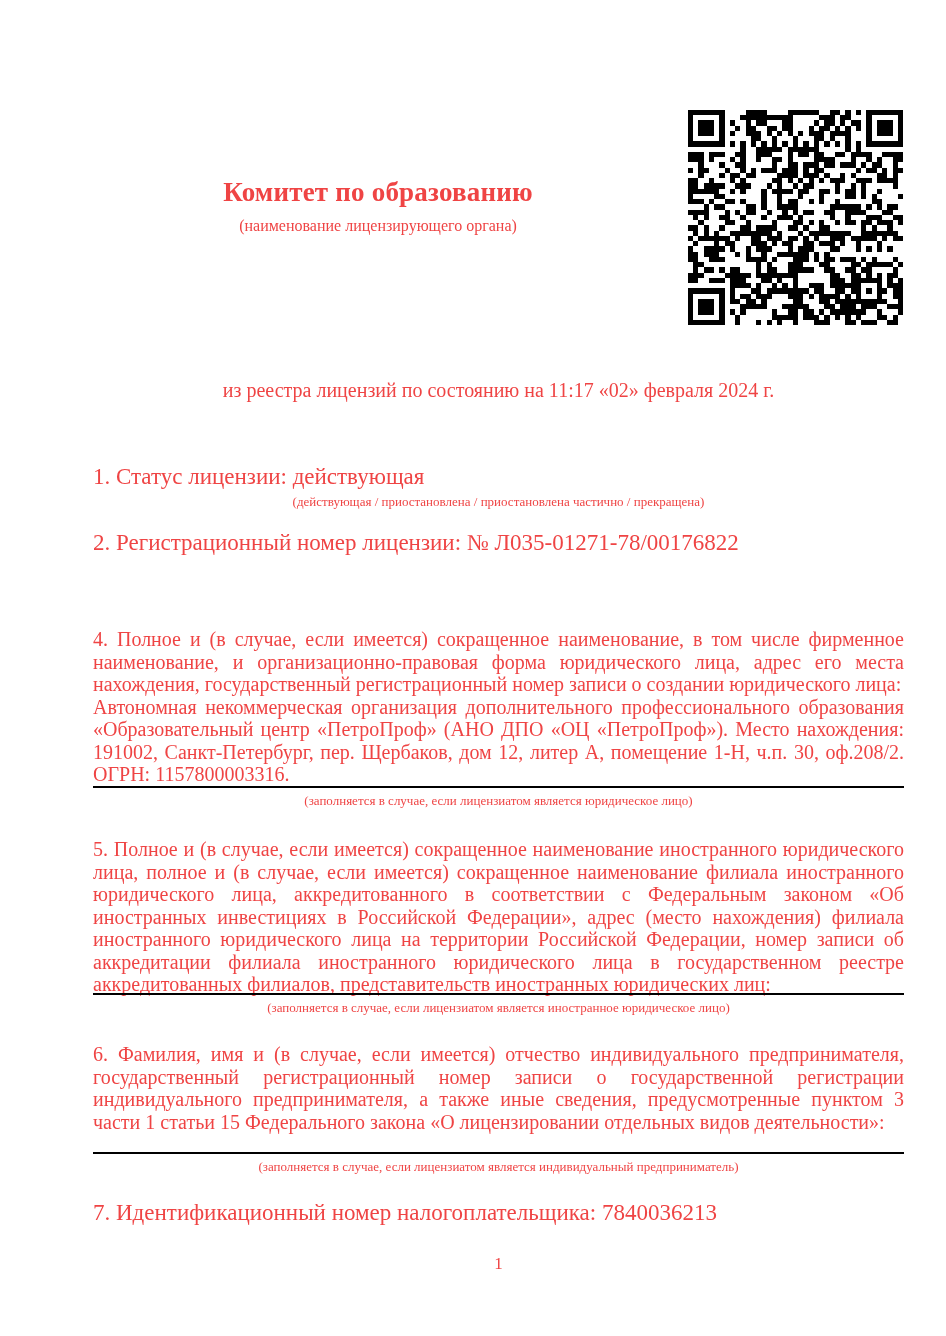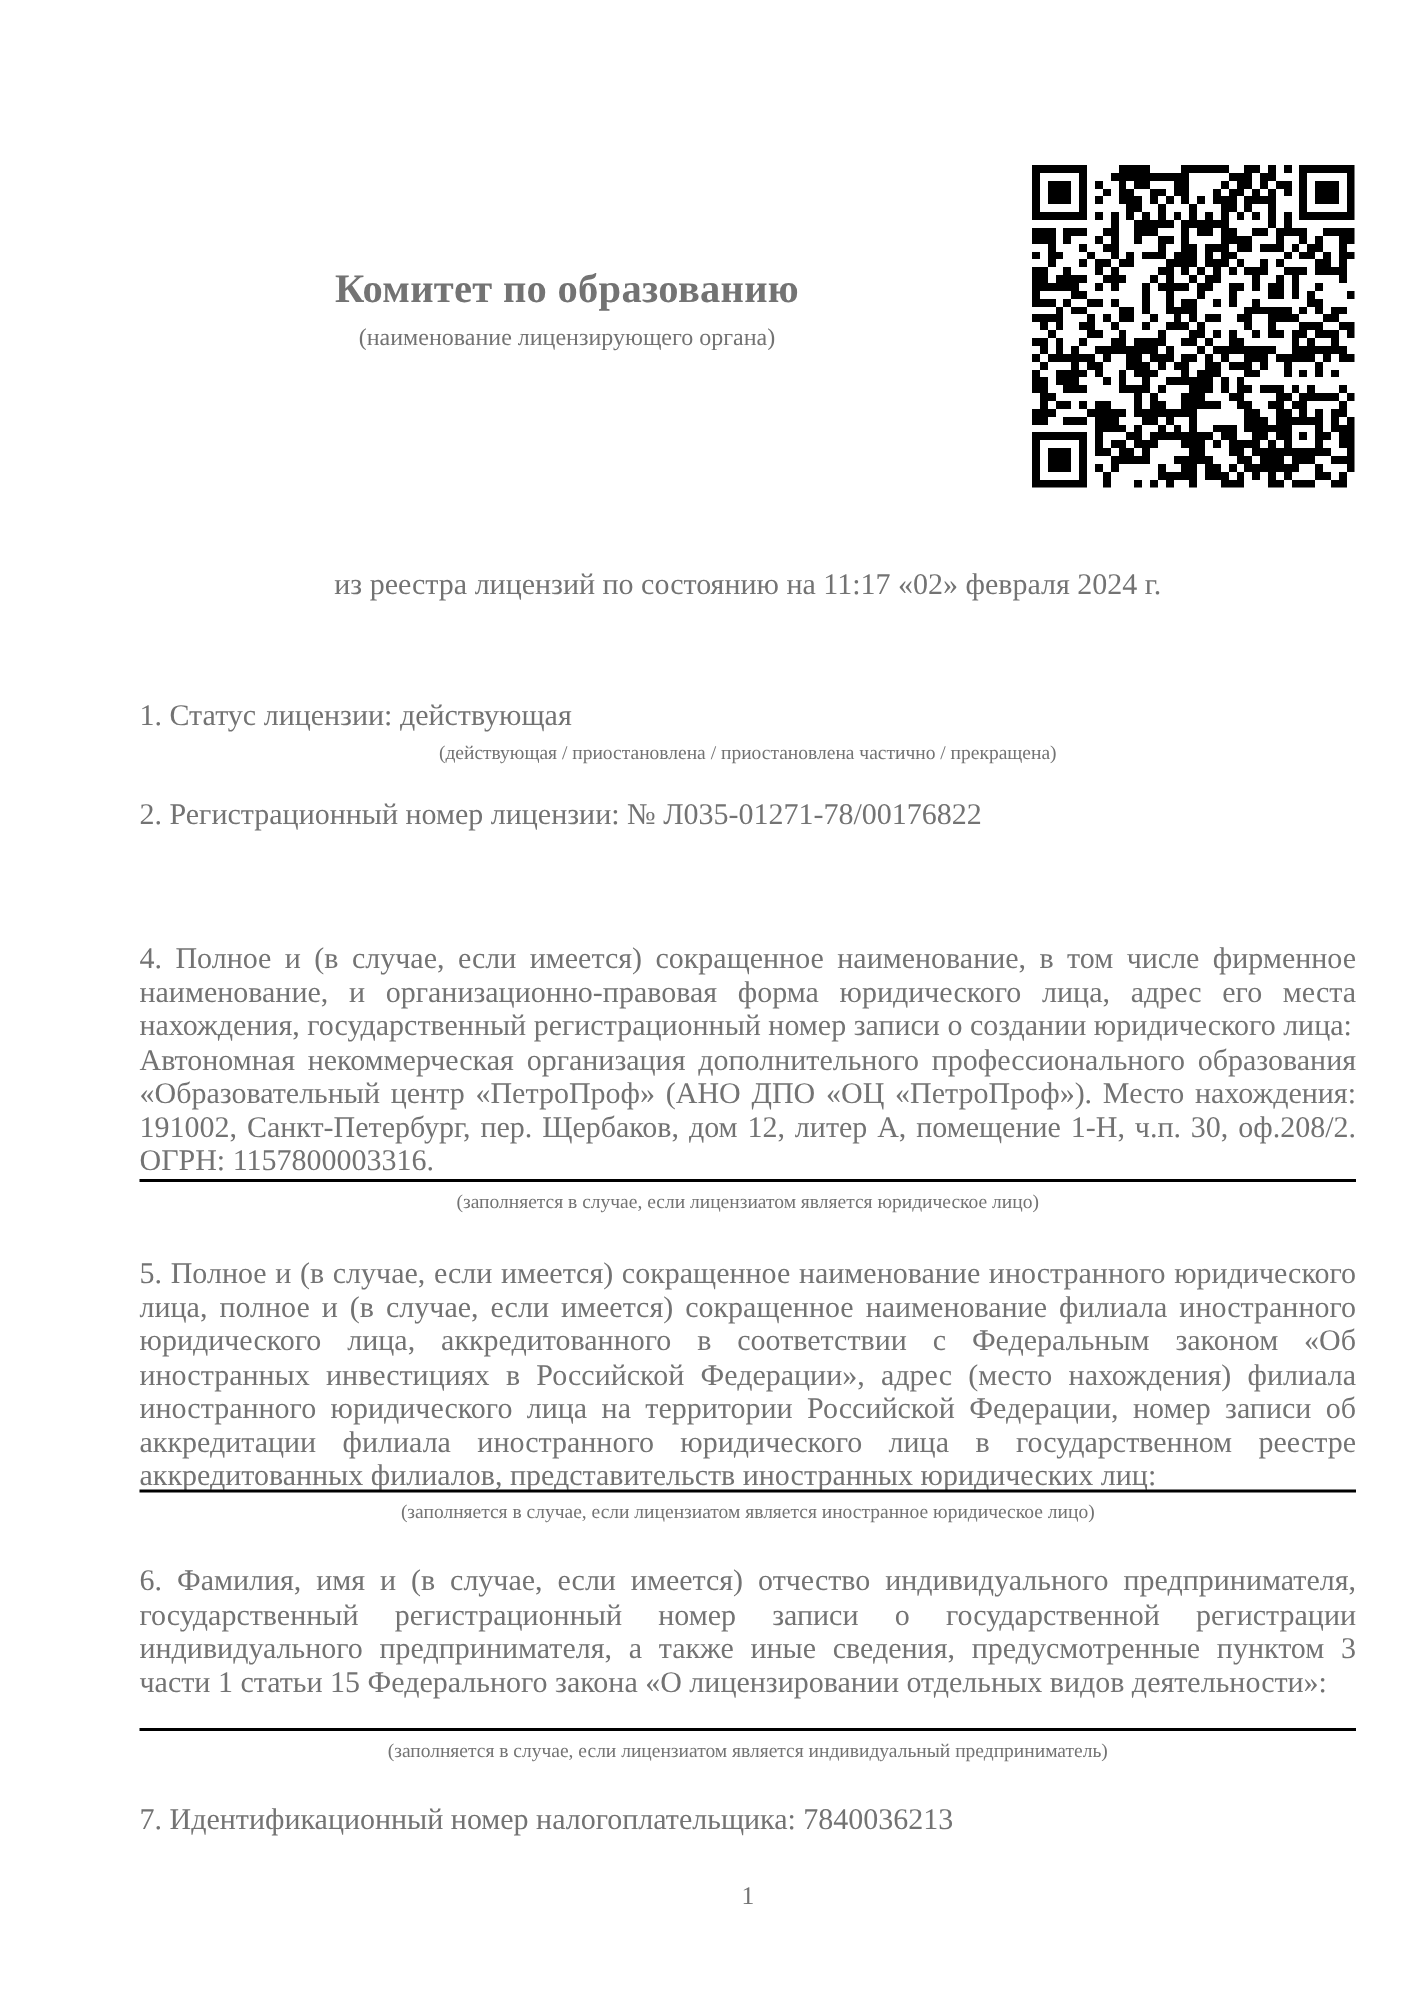--- a/index.html
+++ b/index.html
@@ -1,30 +1,30 @@
 <!DOCTYPE html>
 <html lang="ru"><head>
 <meta charset="utf-8">
 <style>
   html,body { margin:0; padding:0; background:#ffffff; }
   .page {
     position:relative;
     width:946px; height:1336px;
     background:#ffffff;
-    color:#737373;
+    color:#ef4444;
     font-family:"Liberation Serif", "DejaVu Serif", serif;
     overflow:hidden;
   }
   .abs { position:absolute; left:93px; width:811px; }
   .qr  { position:absolute; top:110px; left:688px; width:215px; height:215px; }
   .header { position:absolute; top:178px; left:93px; width:570px; text-align:center; }
   .header-title { font-size:27px; font-weight:bold; line-height:29px; letter-spacing:0.2px; }
   .header-subtitle { font-size:16px; line-height:18px; margin-top:10px; }
   .heading { text-align:center; font-size:20px; line-height:23px; }
-  .line { font-size:20px; line-height:22.5px; white-space:nowrap; }
+  .line { font-size:23px; line-height:22.5px; white-space:nowrap; }
   .para { font-size:20px; line-height:22.5px; text-align:justify; }
   .note { font-size:13px; line-height:17px; text-align:center; }
   .rule { border-top:2px solid #000000; height:0; }
   .pagenum { text-align:center; font-size:17px; }
 </style>
 </head>
 <body>
 
 <div class="page">
 

